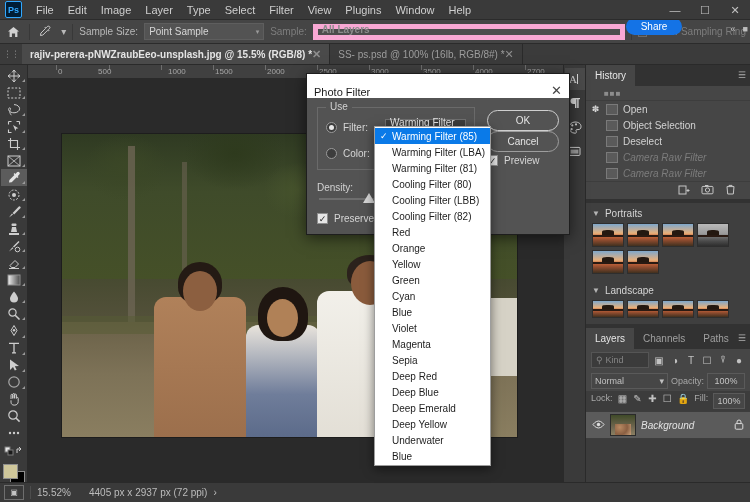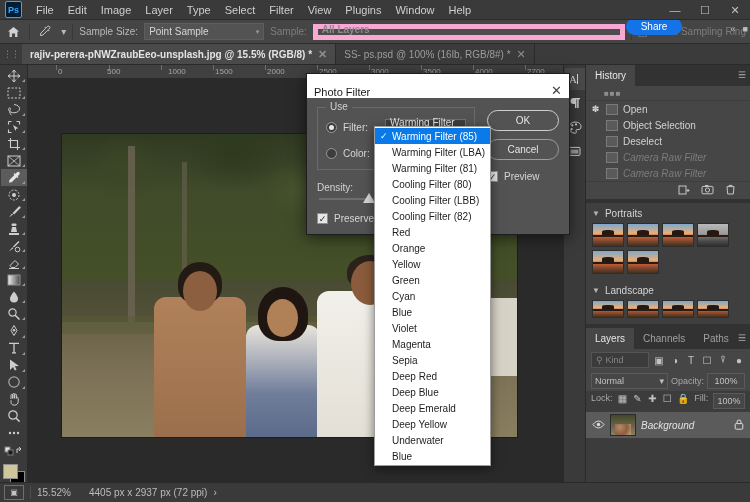--- a/index.html
+++ b/index.html
@@ -82,21 +82,21 @@
     display: flex; align-items: stretch;
     border-bottom: 1px solid #2a2a2a;
     position: relative; z-index: 30;
   }
   .tabgrip {
     width: 22px; display: flex; align-items: center;
     justify-content: center; color: #8a8a8a; font-size: 9px;
     letter-spacing: -1px;
   }
   .tab {
-    display: flex; align-items: center; gap: 6px;
+    display: flex; align-items: center; 
     padding: 0 8px; font-size: 10px;
     border-right: 1px solid #2a2a2a;
     color: #9d9d9d; white-space: nowrap;
   }
   .tab.active { background: #4a4a4a; color: #e4e4e4; font-weight: bold; }
   .tab .x { font-size: 11px; color: #8e8e8e; }
 
   
   .main {
     position: absolute; top: 65px; left: 0; right: 0; bottom: 20px;
@@ -406,21 +406,21 @@
   .checkrow { display: flex; align-items: center; gap: 6px; }
   .chk {
     width: 11px; height: 11px; border: 1px solid #8e8e8e;
     background: #e6e6e6; color: #222; font-size: 9px;
     display: flex; align-items: center; justify-content: center;
     flex-shrink: 0;
   }
   .chklabel { font-size: 10px; color: #d6d6d6; }
   .dlg-right {
     position: absolute; right: 10px; top: 12px;
-    width: 72px; display: flex; flex-direction: column; gap: 8px;
+    width: 72px; display: flex; flex-direction: column; gap: 0;
   }
   .dbtn {
     height: 21px; border: 1px solid #9d9d9d; border-radius: 11px;
     background: #535353; color: #e4e4e4; font-size: 10px;
     display: flex; align-items: center; justify-content: center;
   }
   .dbtn.primary { border-color: #cfcfcf; }
 
   
   .dropdown {
@@ -665,21 +665,21 @@
       <div class="sw-bg"></div>
       <div class="sw-fg"></div>
     </div>
   </div>
 
   <div class="canvas-wrap">
     <div class="ruler-h">
       <span class="tickmark" style="left:28px"></span>
         <span class="tick" style="left:30px">0</span>
       <span class="tickmark" style="left:81px"></span>
-        <span class="tick" style="left:79px">500</span>
+        <span class="tick" style="left:70px">500</span>
       <span class="tickmark" style="left:133px"></span>
         <span class="tick" style="left:140px">1000</span>
       <span class="tickmark" style="left:185px"></span>
         <span class="tick" style="left:187px">1500</span>
       <span class="tickmark" style="left:237px"></span>
         <span class="tick" style="left:239px">2000</span>
       <span class="tickmark" style="left:289px"></span>
         <span class="tick" style="left:291px">2500</span>
       <span class="tickmark" style="left:341px"></span>
         <span class="tick" style="left:343px">3000</span>

